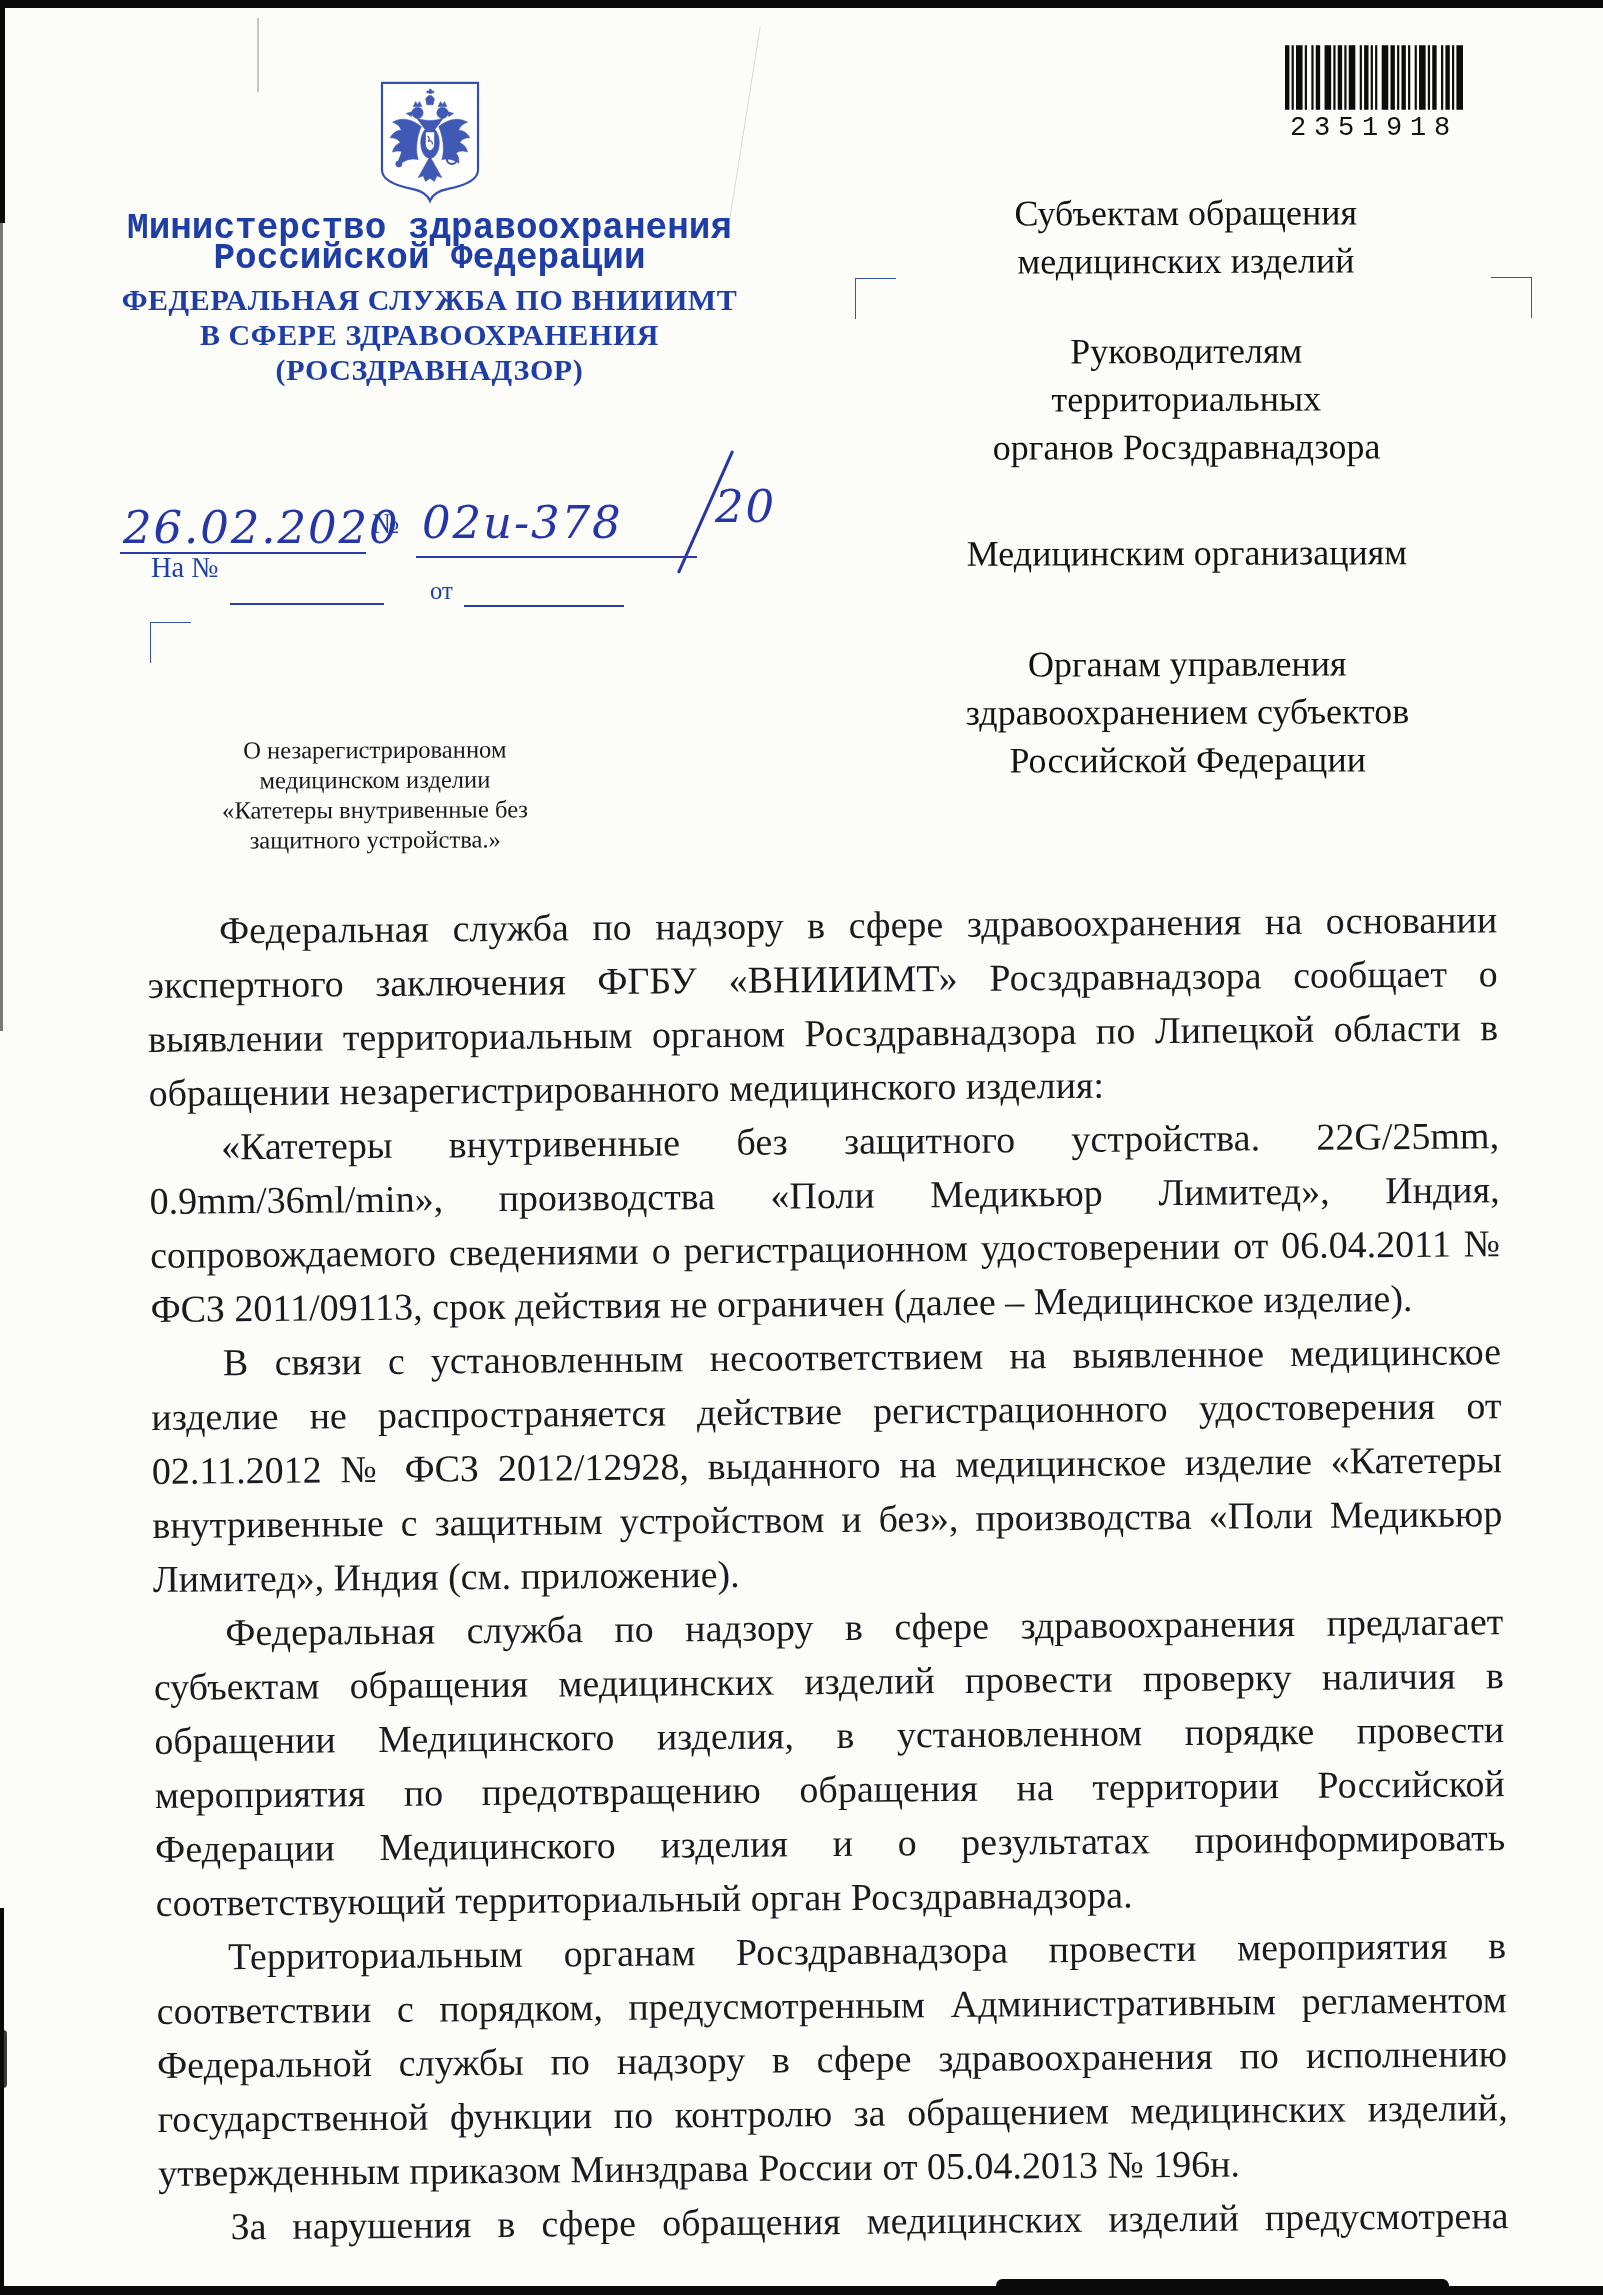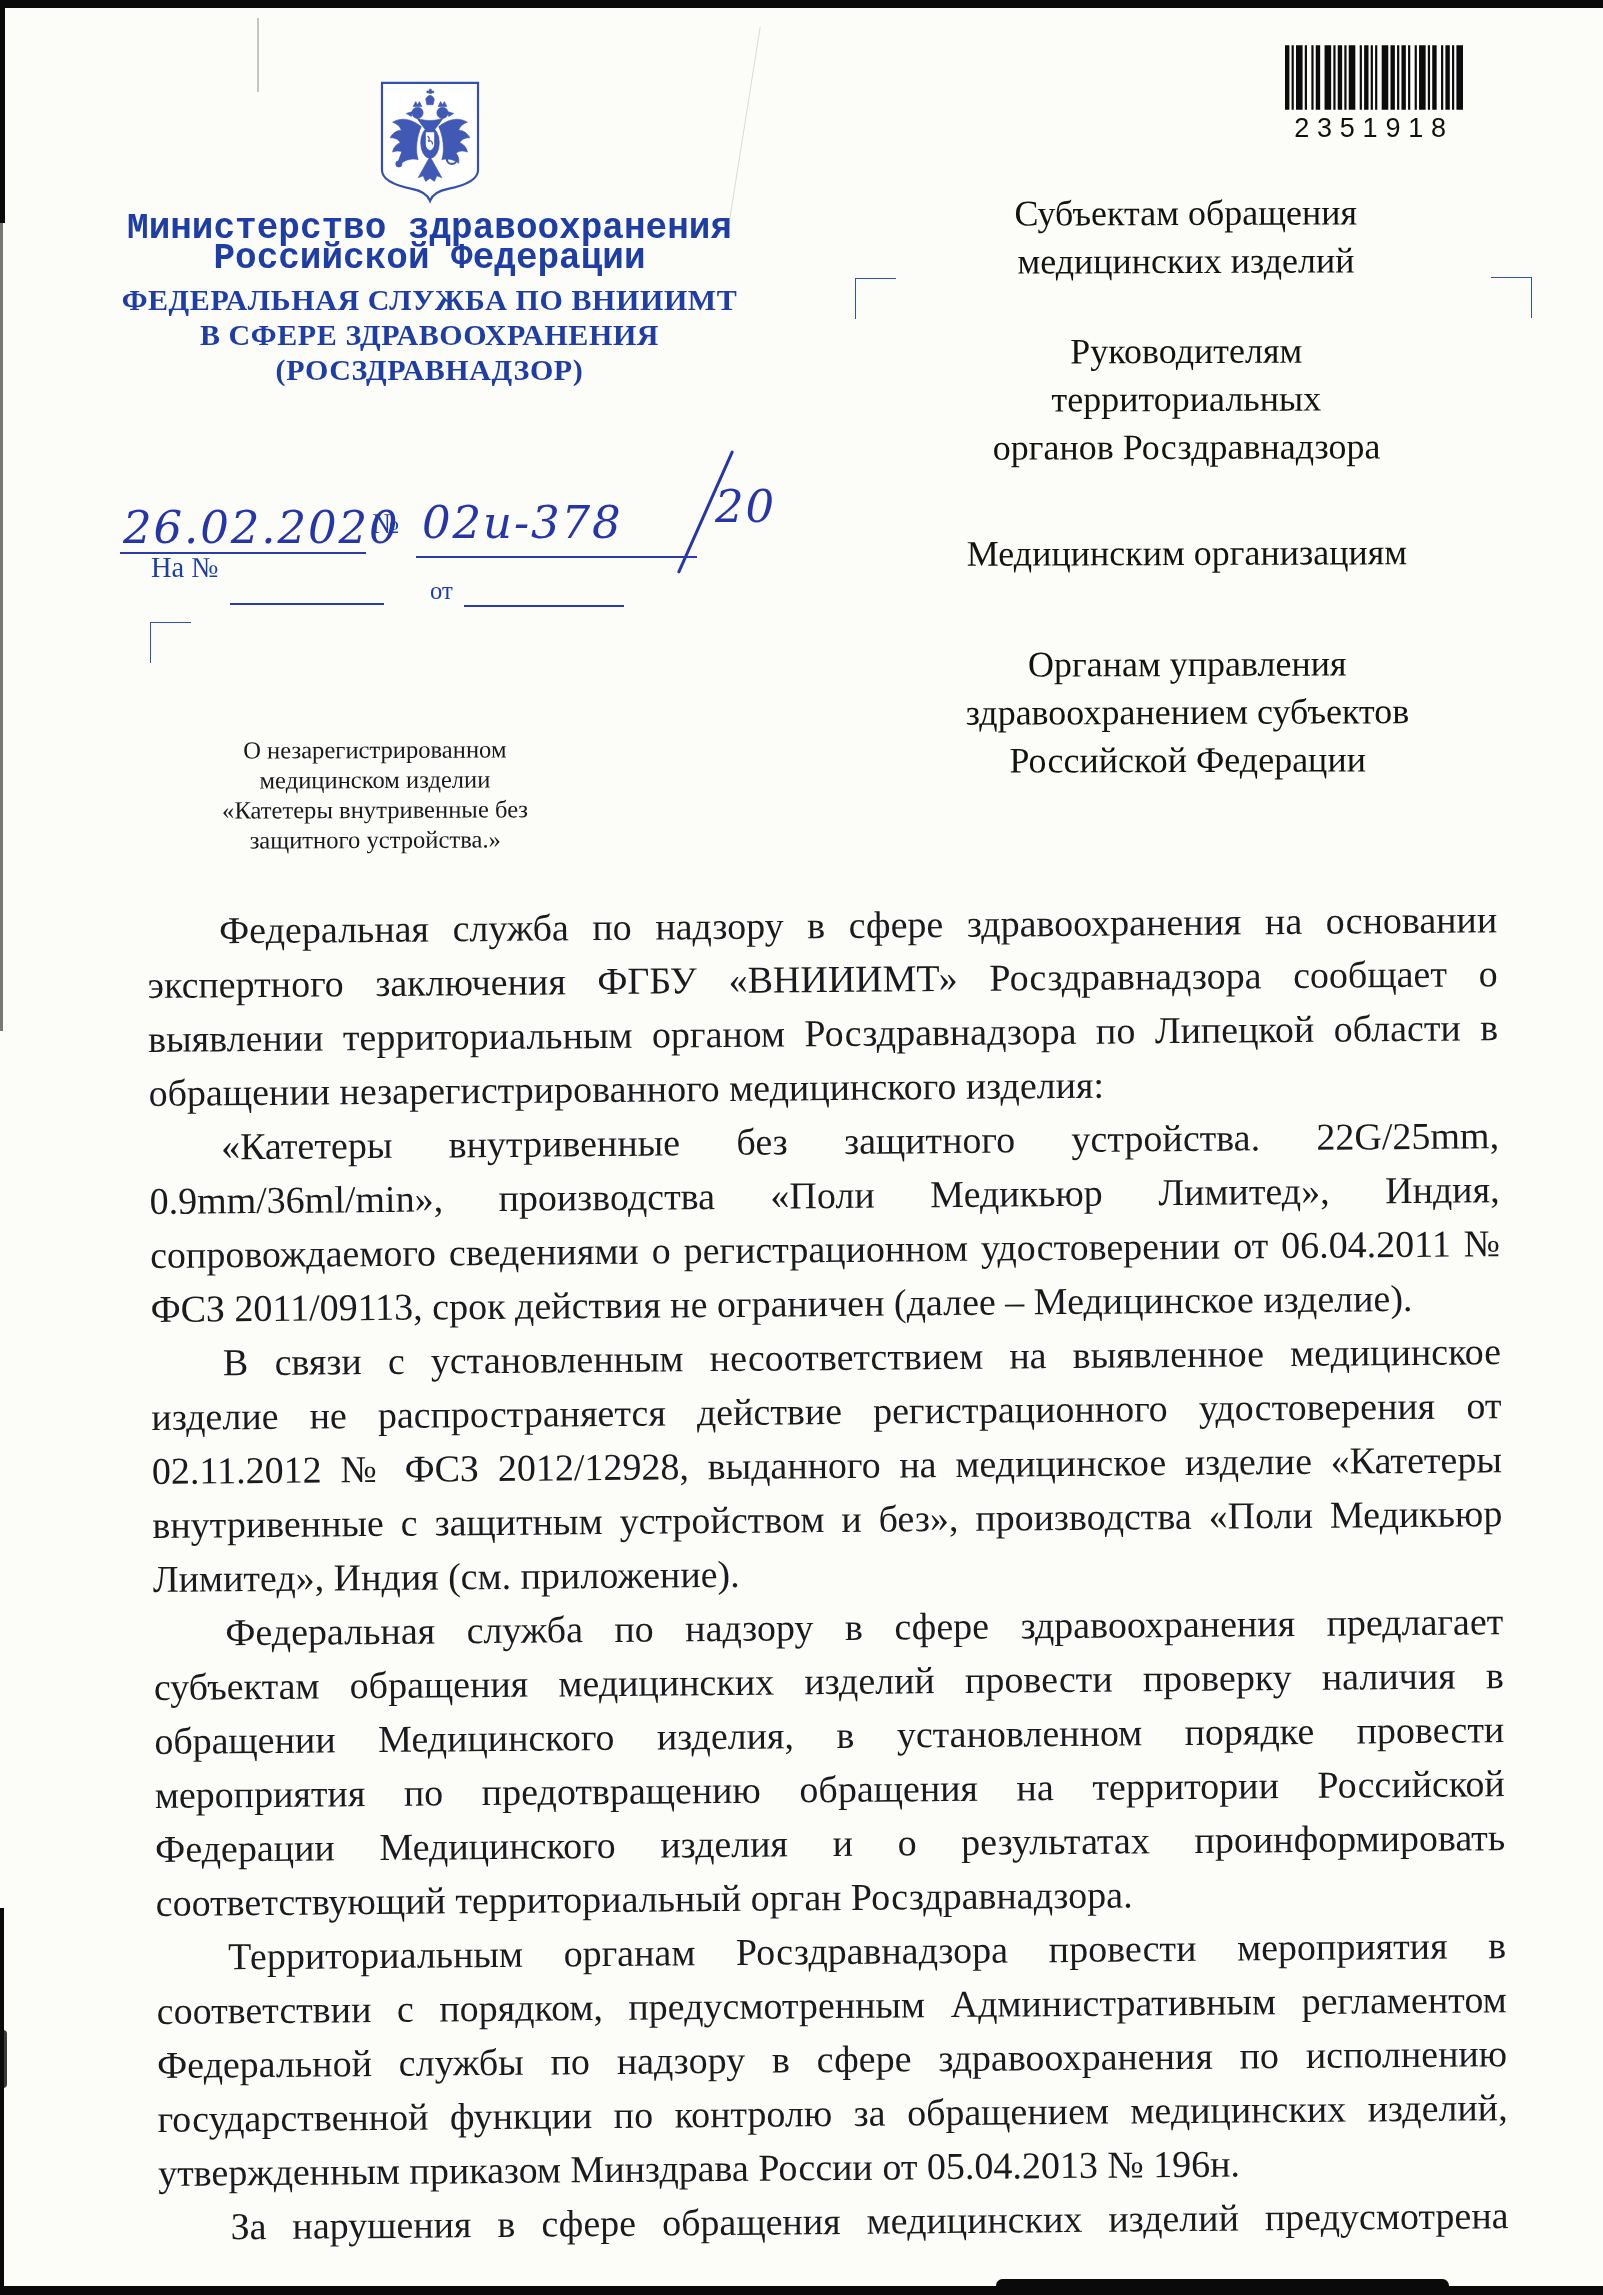--- a/index.html
+++ b/index.html
@@ -37,21 +37,21 @@
     position:absolute;left:704px;top:445px;width:3.2px;height:134px;
     background:#2636a8;border-radius:1.9px;transform:rotate(24deg);
   }
   
   .corner{position:absolute;width:40px;height:40px;}
   .corner.tl{border-top:1.9px solid #3350ae;border-left:1.9px solid #3350ae;}
   .corner.tr{border-top:1.9px solid #3350ae;border-right:1.9px solid #3350ae;}
   
   #barcode-wrap{position:absolute;left:1285px;top:45px;width:178px;text-align:center;}
   #barcode-digits{
-    margin-top:1.3px;font-family:Liberation Sans, sans-serif;
+    margin-top:1.3px;font-family:Liberation Mono, monospace;
     font-size:27px;letter-spacing:7.8px;color:#101010;white-space:nowrap;
   }
   
   #recipients{
     position:absolute;left:841px;top:0;width:688px;
     color:#131313;text-align:center;transform:rotate(-0.2deg);
   }
   .recipient-group{position:absolute;left:0;width:100%;}
   .recipient-line{font-size:36px;line-height:48px;}
   #rg-0{top:189px;} #rg-1{top:327px;} #rg-2{top:529px;} #rg-3{top:640px;}

